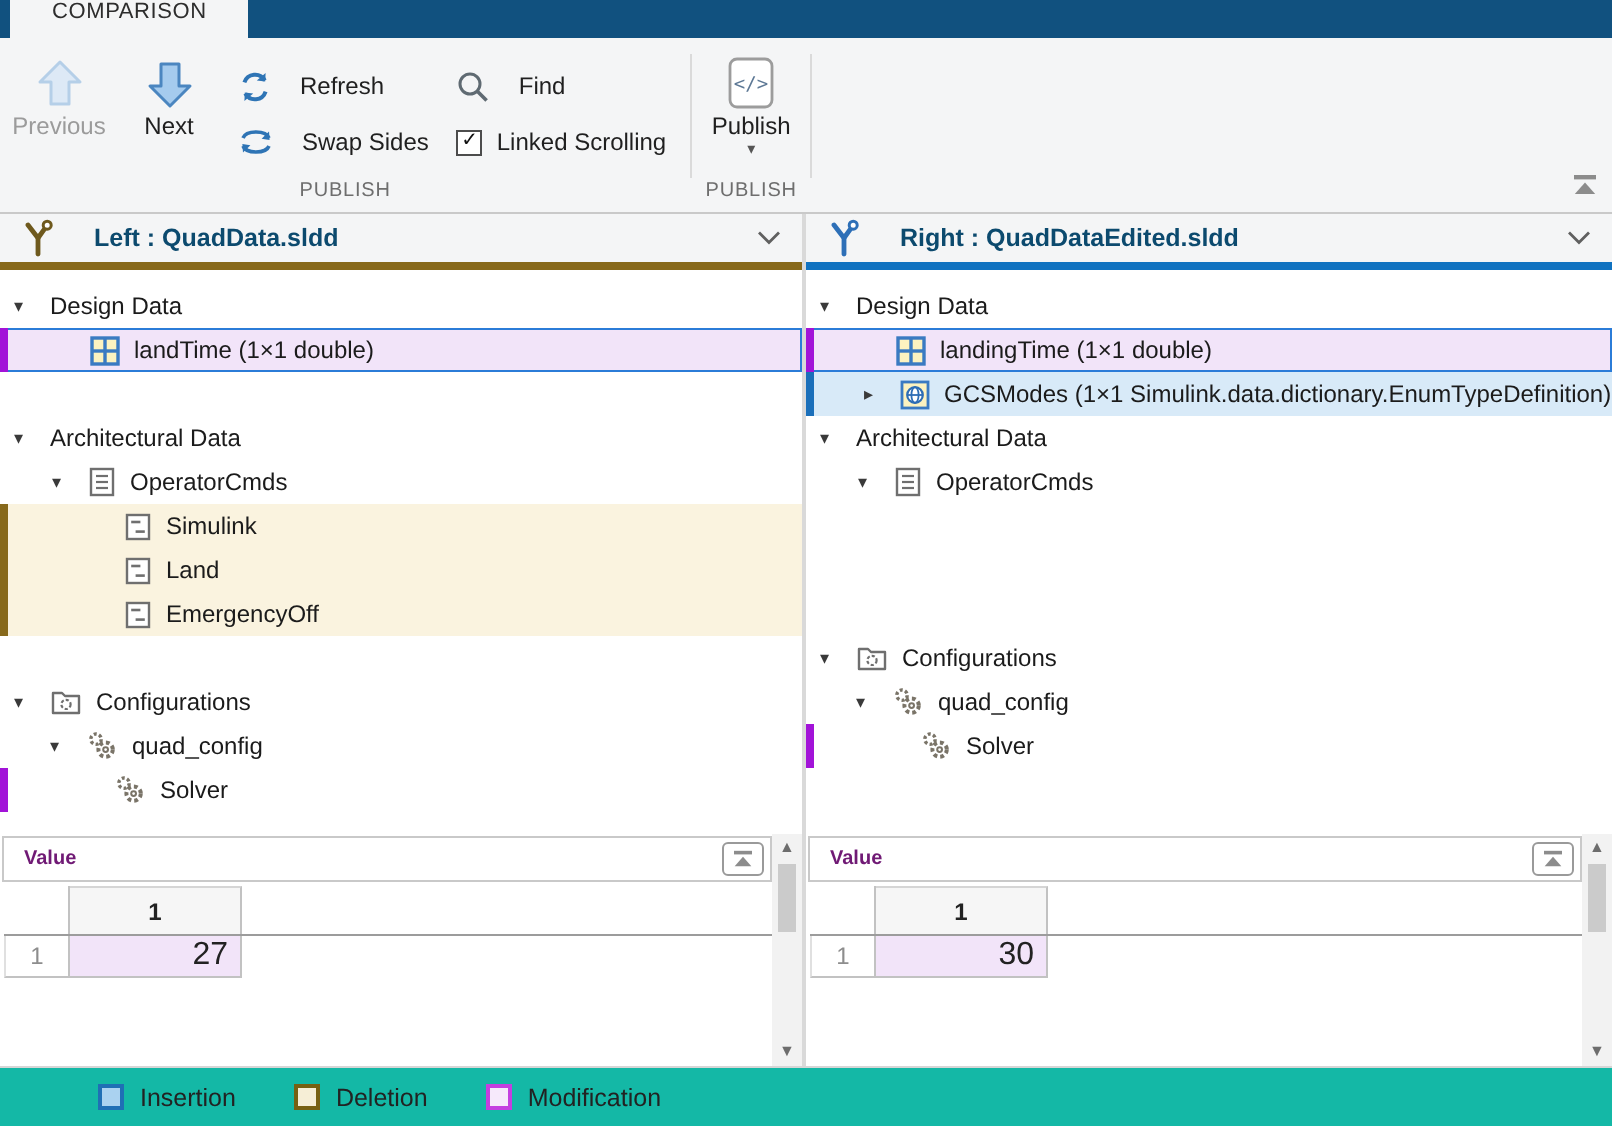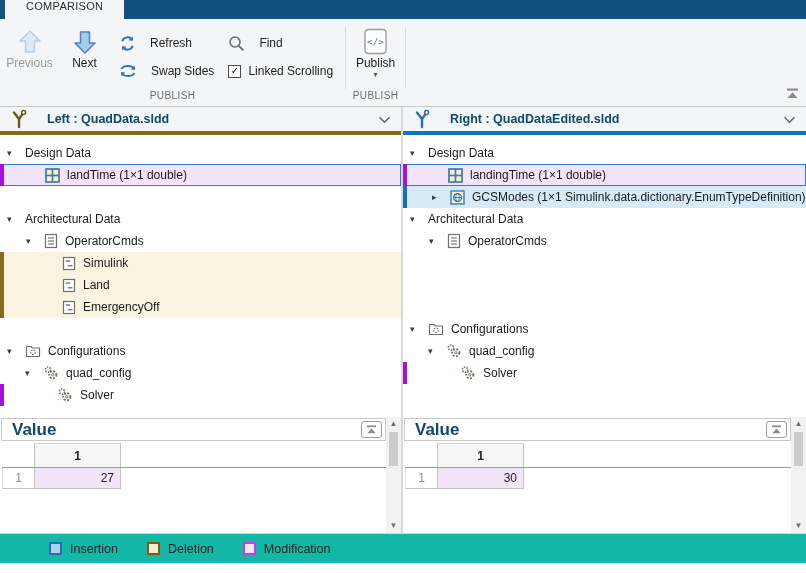--- a/index.html
+++ b/index.html
@@ -59,33 +59,33 @@
   .ind-1c { padding-left:29px; }
   .ind-2  { padding-left:62px; }
   .ind-1b { padding-left:25px; }
   .ind-2b { padding-left:57px; }
 
   
   .value-section { height:116px; display:flex; flex:0 0 auto; }
   .value-main { flex:1; display:flex; flex-direction:column; }
   .vhead { height:23px; border:1px solid #c9c9c9; background:#fff; display:flex; align-items:center;
     padding:0 3px 0 10px; margin:1px 0 0 1px; }
-  .vtitle { font-weight:bold; font-size:17px; color:#0c4a6e; flex:1; }
+  .vtitle { font-weight:bold; font-size:10px; color:#701a75; flex:1; }
   .collapse-btn { width:21px; height:17px; border:1px solid #9a9a9a; border-radius:3px; background:#fff;
     display:flex; align-items:center; justify-content:center; }
   .vbody { flex:1; padding:2px 0 0 2px; }
   .vr1 { display:flex; height:24px; }
   .corner { width:33px; border-right:1px solid #c2c2c2; background:#fff; }
   .colhdr { width:86px; background:#f6f6f6; border-top:1px solid #d5d5d5; border-right:1px solid #c2c2c2;
     display:flex; align-items:center; justify-content:center; font-weight:bold; font-size:12px; color:#222; }
   .vr2 { display:flex; height:22px; border-top:1px solid #9c9c9c; }
   .rowhdr { width:33px; border-left:1px solid #e0e0e0; border-right:1px solid #c2c2c2; border-bottom:1px solid #c2c2c2;
     display:flex; align-items:center; justify-content:center; font-size:12px; color:#8d8d8d; background:#fff; }
   .cellv { width:86px; background:#f2e4f9; border-right:1px solid #c2c2c2; border-bottom:1px solid #c2c2c2;
-    display:flex; align-items:center; justify-content:flex-end; padding-right:6px; font-size:12px; color:#222; }
+    display:flex; align-items:center; justify-content:flex-end; padding-right:6px; font-size:16px; color:#222; }
   .vscroll { width:15px; background:#f2f2f2; display:flex; flex-direction:column; align-items:center; padding:2px 0; }
   .sarrow { font-size:8px; color:#6d6d6d; line-height:9px; height:10px; }
   .sthumb { width:9px; height:34px; background:#cbcbcb; margin-top:3px; }
   .sfill { flex:1; }
 
   
   .legend { height:30px; background:#14b8a6; border-top:1px solid #d6d6d6; display:flex; align-items:center;
     padding-left:49px; gap:29px; flex:0 0 auto; }
   .litem { display:flex; align-items:center; gap:8px; }
   .lswatch { width:13px; height:13px; border-width:2px; border-style:solid; }

